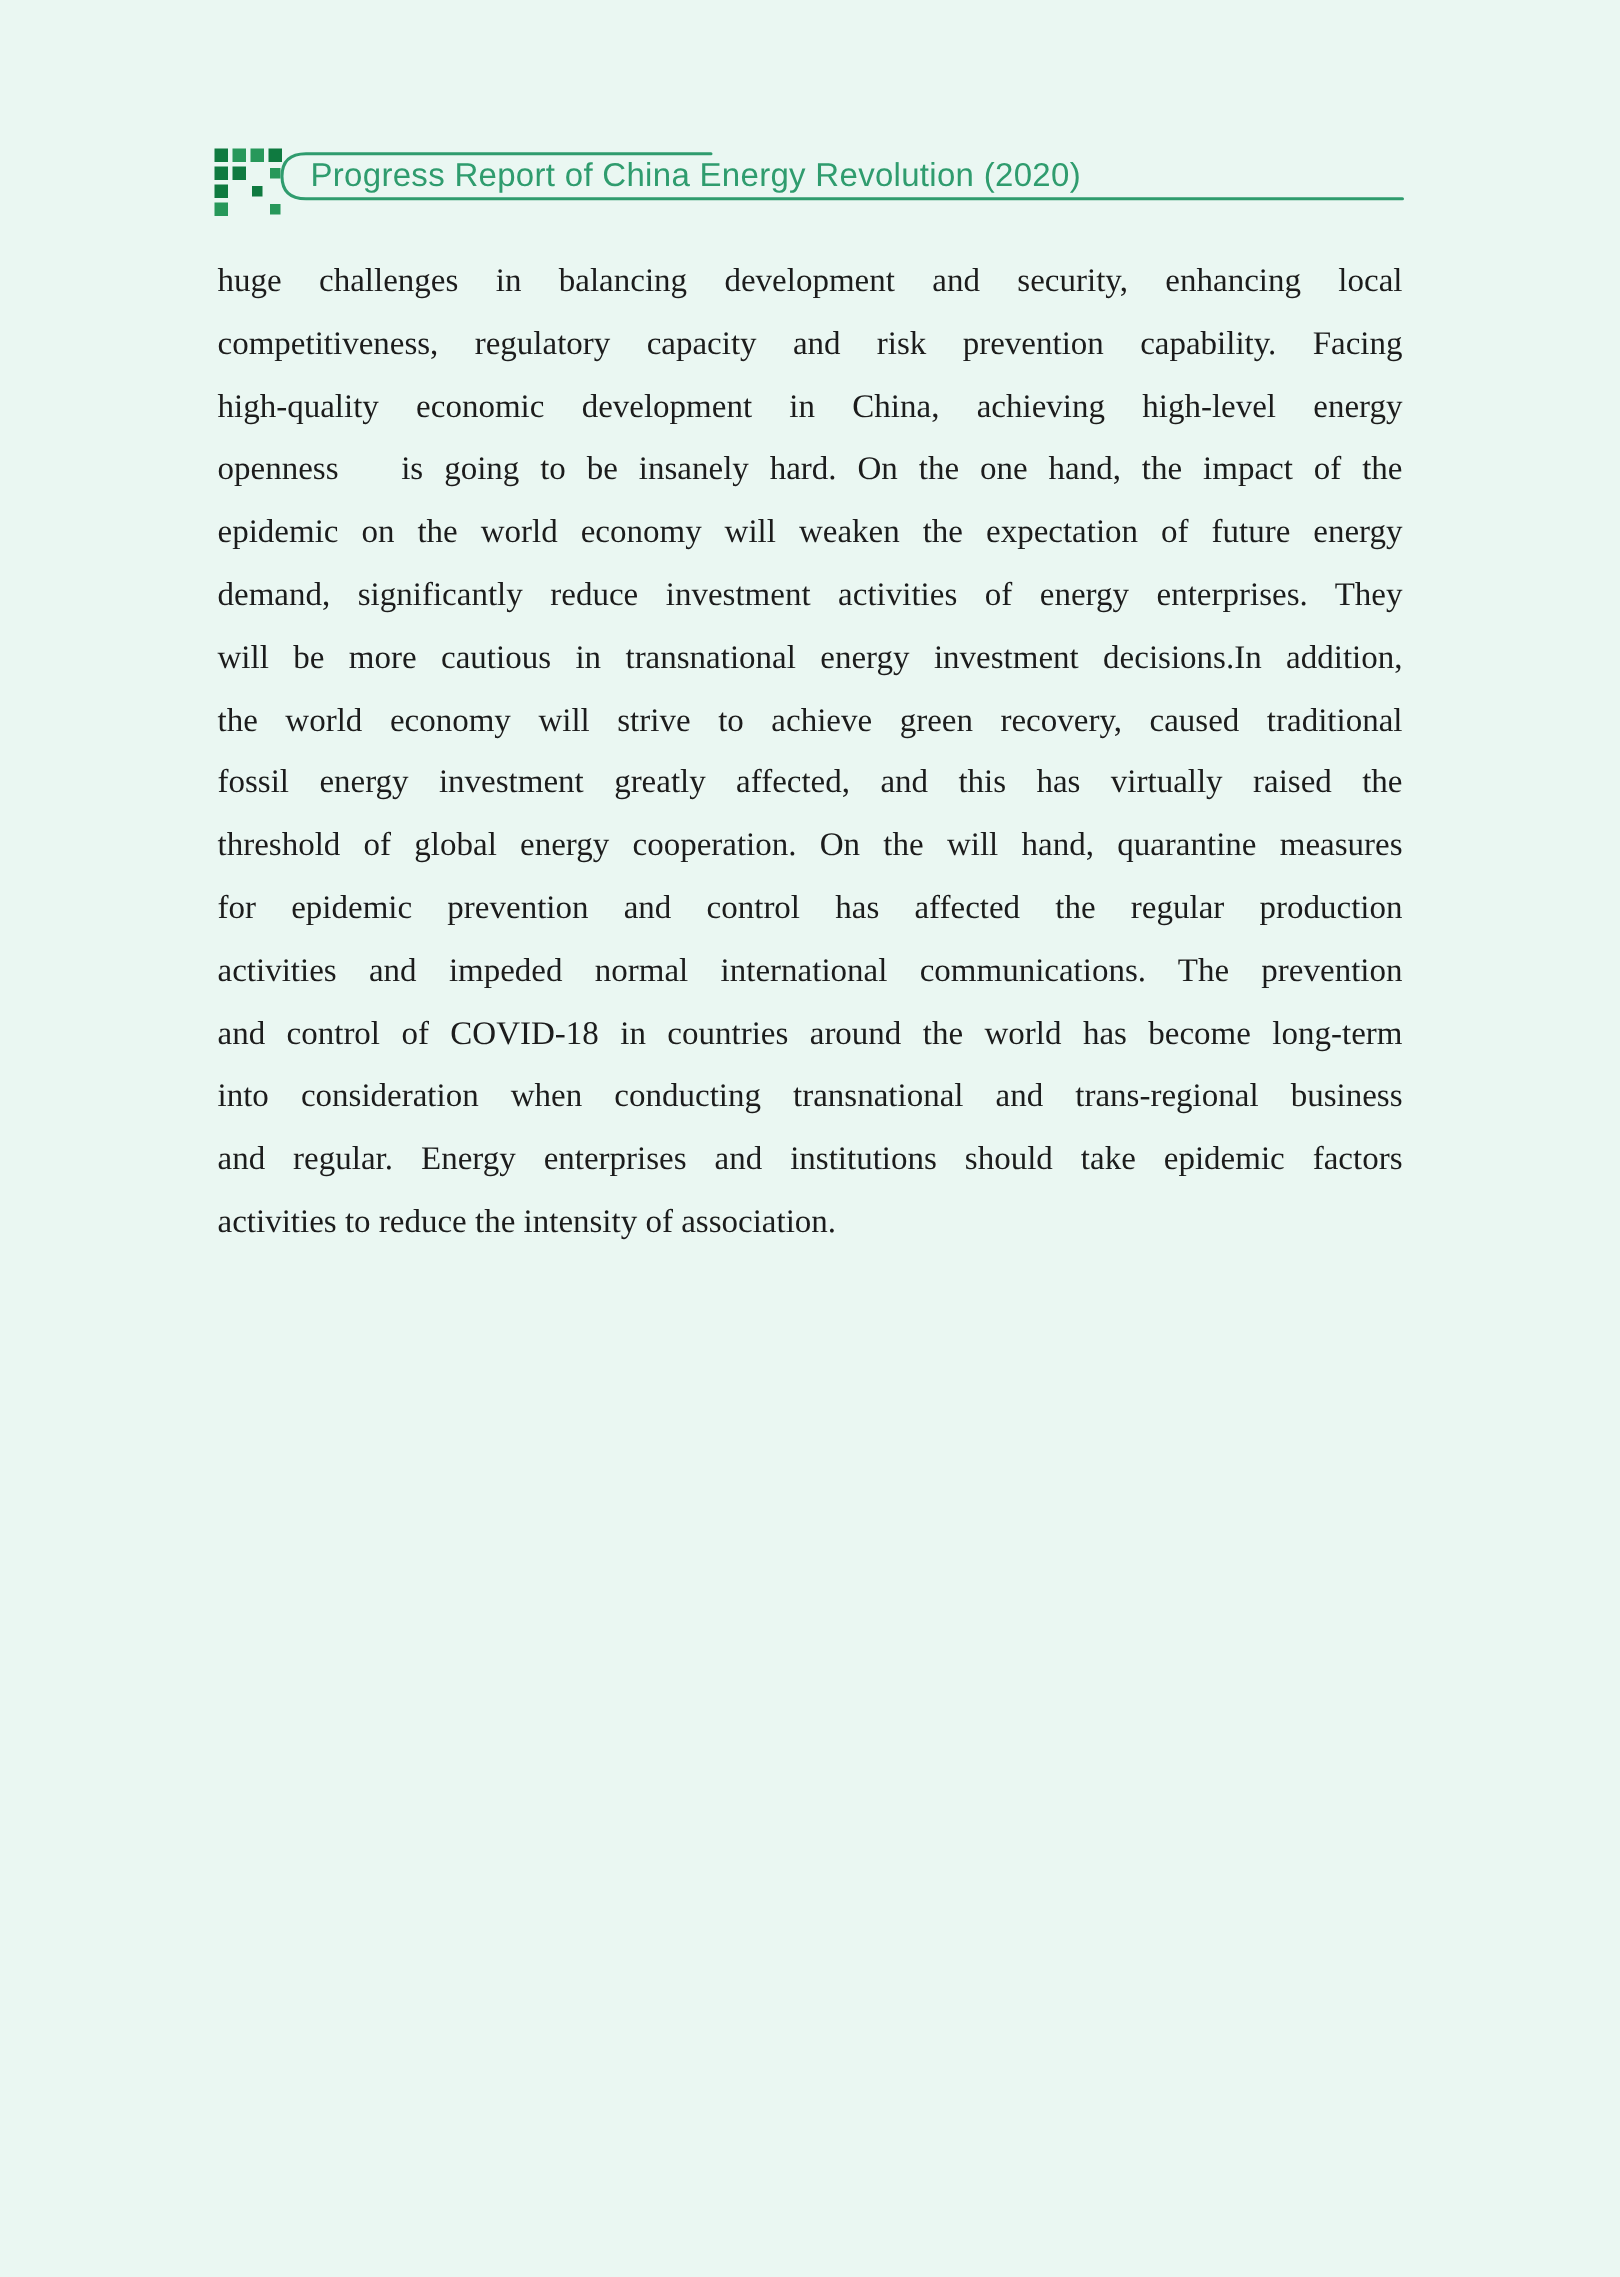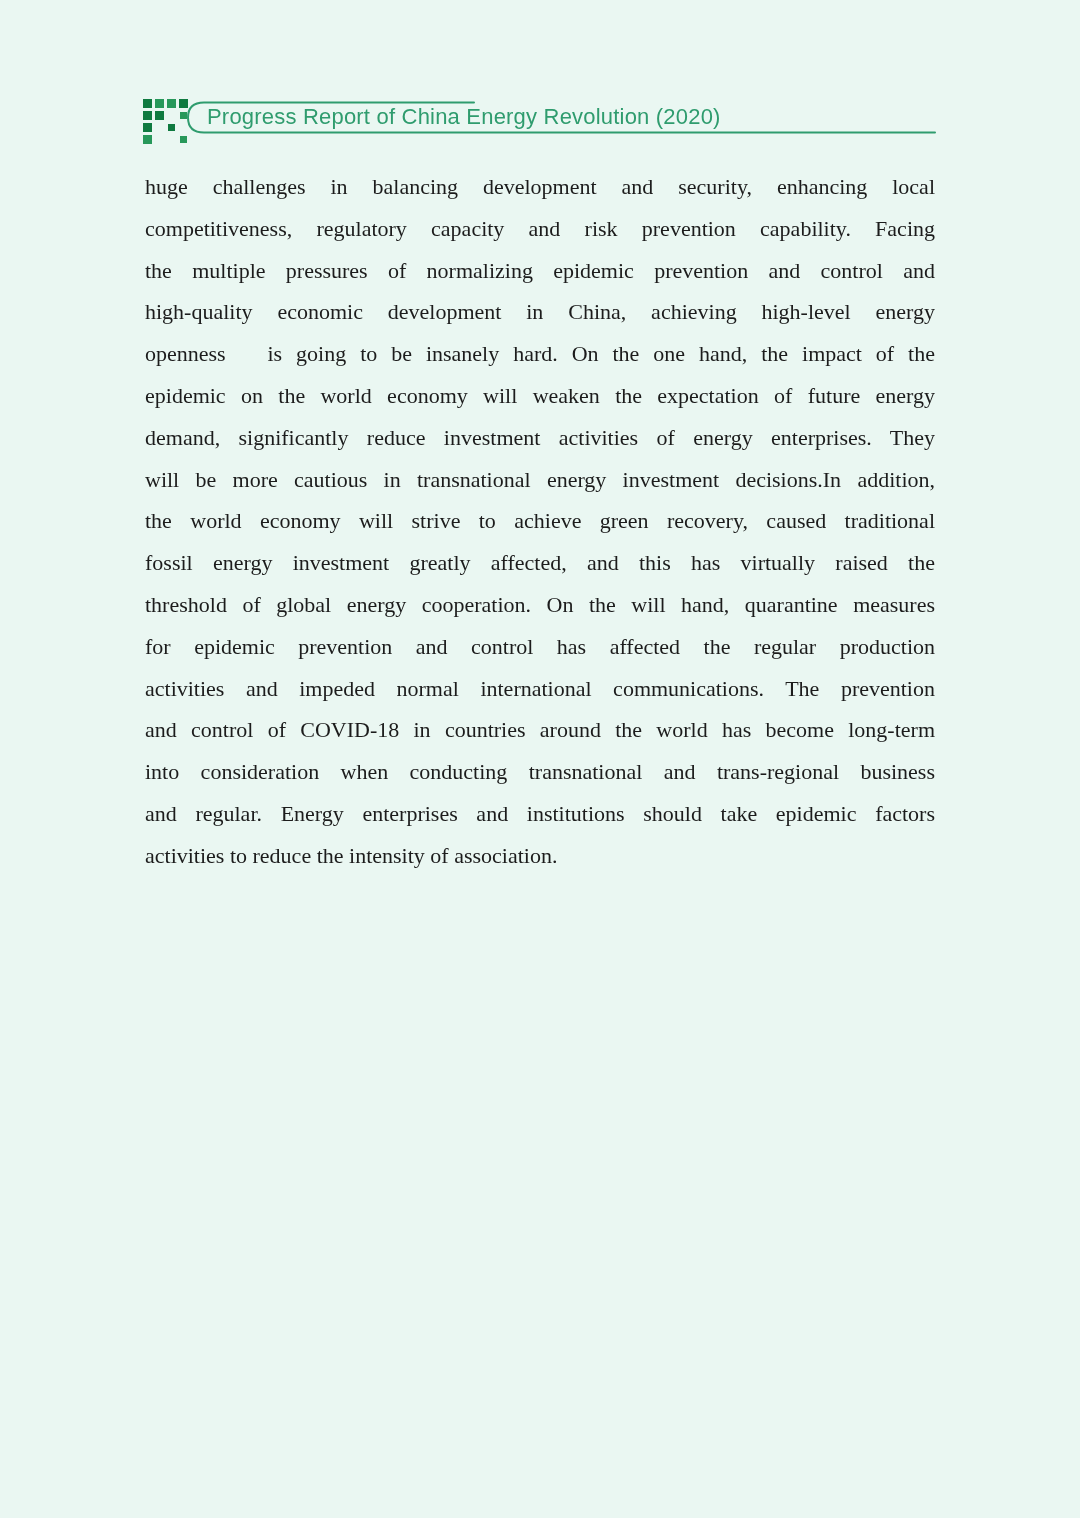--- a/index.html
+++ b/index.html
@@ -126,21 +126,20 @@
 
   <svg class="header-deco" viewBox="0 0 1080 170" xmlns="http://www.w3.org/2000/svg">
     <path d="M 935 132.5 L 204 132.5 Q 188 132.5 188 117.5 Q 188 102.5 204 102.5 L 474 102.5" fill="none" stroke="var(--accent)" stroke-width="2" stroke-linecap="round"></path>
   </svg>
 
   <div class="page-title">Progress Report of China Energy Revolution (2020)</div>
 
   <div class="paragraph">
       <div class="body-line">huge challenges in balancing development and security, enhancing local</div>
       <div class="body-line">competitiveness, regulatory capacity and risk prevention capability. Facing</div>
-      <div class="body-line">the multiple pressures of normalizing epidemic prevention and control and</div>
       <div class="body-line">high-quality economic development in China, achieving high-level energy</div>
       <div class="body-line">openness&nbsp;&nbsp; is going to be insanely hard. On the one hand, the impact of the</div>
       <div class="body-line">epidemic on the world economy will weaken the expectation of future energy</div>
       <div class="body-line">demand, significantly reduce investment activities of energy enterprises. They</div>
       <div class="body-line">will be more cautious in transnational energy investment decisions.In addition,</div>
       <div class="body-line">the world economy will strive to achieve green recovery, caused traditional</div>
       <div class="body-line">fossil energy investment greatly affected, and this has virtually raised the</div>
       <div class="body-line">threshold of global energy cooperation. On the will hand, quarantine measures</div>
       <div class="body-line">for epidemic prevention and control has affected the regular production</div>
       <div class="body-line">activities and impeded normal international communications. The prevention</div>

